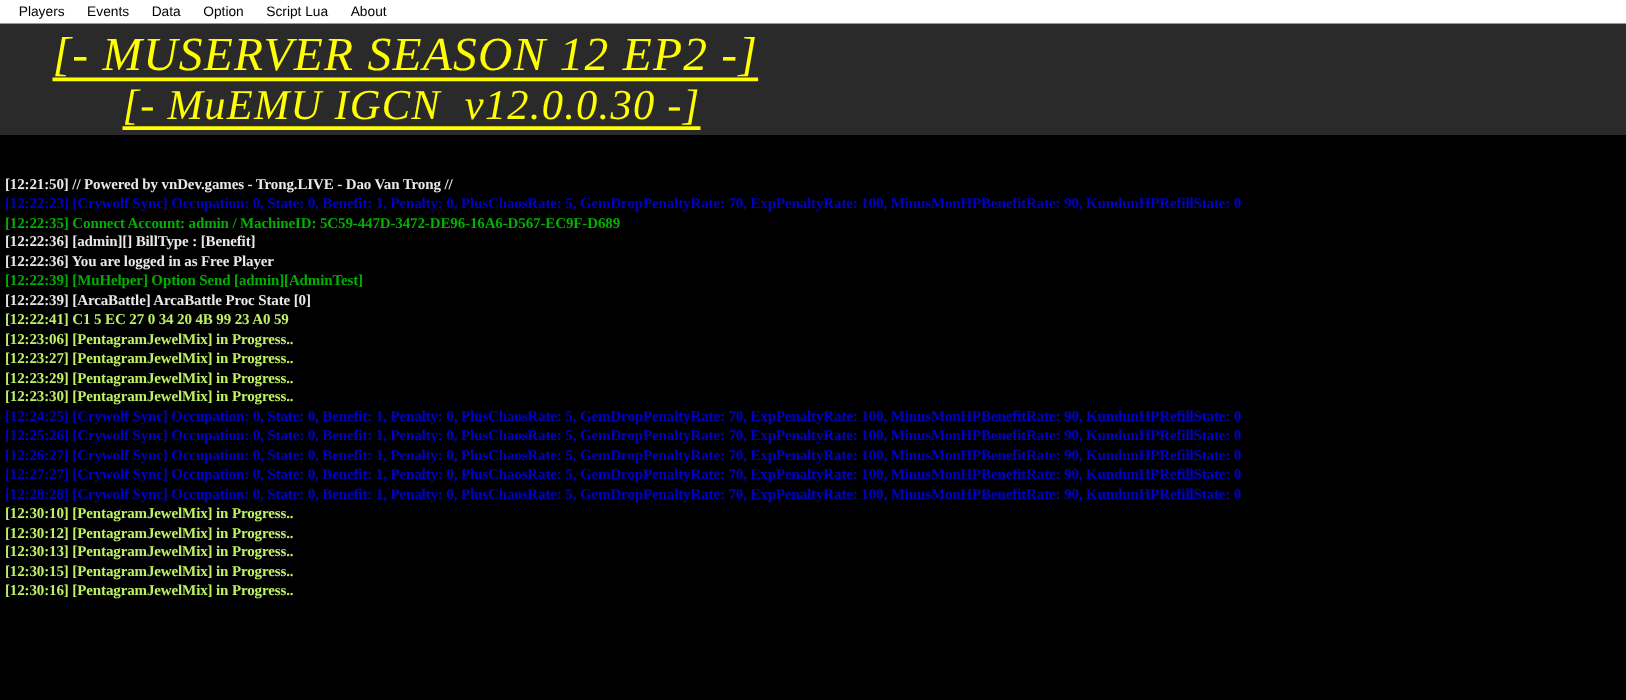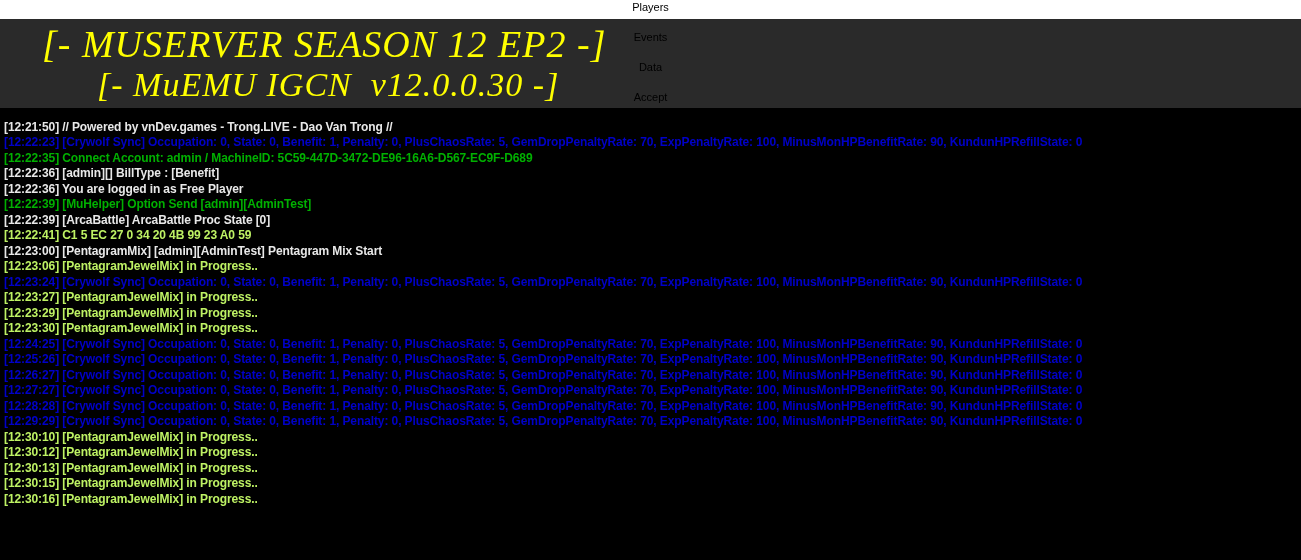--- a/index.html
+++ b/index.html
@@ -1,64 +1,61 @@
 <!DOCTYPE html>
 <html><head>
 <meta charset="utf-8">
 <style>
   html,body{margin:0;padding:0;width:1301px;height:560px;overflow:hidden;font-family:Arial,Helvetica,sans-serif;background:#000;}
-  .menubar{background:#fff;height:19px;display:flex;align-items:center;padding:0 6px;gap:16px;font-size:11px;color:#000;flex-direction:column;}
+  .menubar{background:#fff;height:19px;display:flex;align-items:center;padding:0 6px;gap:0;font-size:11px;color:#000;}
   .menubar span{padding:1px 9px 1px 9px;cursor:default;}
   .banner{background:#2a2a2a;padding:6px 0 2px 0;}
-  .banner-line{font-family:"Times New Roman",serif;font-style:italic;font-weight:normal;color:#ffff00;text-underline-offset:6px;white-space:pre;}
+  .banner-line{font-family:"Times New Roman",serif;font-style:italic;font-weight:normal;color:#ffff00;text-decoration:underline;text-underline-offset:6px;white-space:pre;}
   .bn1{font-size:38px;letter-spacing:1px;padding-left:42px;line-height:1.0;}
-  .bn2{font-size:34px;letter-spacing:1px;padding-left:78px;line-height:1.2;margin-top:2px;margin-left:19px;}
-  .console{background:#000;font-family:Liberation Sans, sans-serif;font-size:12px;font-weight:bold;line-height:15.5px;white-space:nowrap;padding:12px 4px;letter-spacing:-0.1px;}
+  .bn2{font-size:34px;letter-spacing:1px;padding-left:98px;line-height:1.2;margin-top:2px;}
+  .console{background:#000;font-family:Liberation Serif, serif;font-size:12px;font-weight:bold;line-height:15.5px;white-space:nowrap;padding:0 4px;letter-spacing:-0.1px;margin-top:32px;}
   .ln{display:block;}
   .c-white{color:#e8e8e8;}
   .c-green{color:#00b000;}
   .c-blue{color:#0000c8;}
   .c-red{color:#bef264;}
 </style>
 </head>
 <body>
 
 <div class="menubar">
   <span>Players</span>
   <span>Events</span>
   <span>Data</span>
-  <span>Accept</span>
+  <span>Option</span>
   <span>Script Lua</span>
   <span>About</span>
 </div>
 
 <div class="banner">
   <div class="banner-line bn1">[- MUSERVER SEASON 12 EP2 -]</div>
   <div class="banner-line bn2">[- MuEMU IGCN  v12.0.0.30 -]</div>
 </div>
 
 <div class="console" id="console">
     <span class="ln c-white">[12:21:50] // Powered by vnDev.games - Trong.LIVE - Dao Van Trong //</span>
     <span class="ln c-blue">[12:22:23] [Crywolf Sync] Occupation: 0, State: 0, Benefit: 1, Penalty: 0, PlusChaosRate: 5, GemDropPenaltyRate: 70, ExpPenaltyRate: 100, MinusMonHPBenefitRate: 90, KundunHPRefillState: 0</span>
     <span class="ln c-green">[12:22:35] Connect Account: admin / MachineID: 5C59-447D-3472-DE96-16A6-D567-EC9F-D689</span>
     <span class="ln c-white">[12:22:36] [admin][] BillType : [Benefit]</span>
     <span class="ln c-white">[12:22:36] You are logged in as Free Player</span>
     <span class="ln c-green">[12:22:39] [MuHelper] Option Send [admin][AdminTest]</span>
     <span class="ln c-white">[12:22:39] [ArcaBattle] ArcaBattle Proc State [0]</span>
     <span class="ln c-red">[12:22:41] C1 5 EC 27 0 34 20 4B 99 23 A0 59</span>
-    <span class="ln c-white">[12:23:00] [PentagramMix] [admin][AdminTest] Pentagram Mix Start</span>
     <span class="ln c-red">[12:23:06] [PentagramJewelMix] in Progress..</span>
-    <span class="ln c-blue">[12:23:24] [Crywolf Sync] Occupation: 0, State: 0, Benefit: 1, Penalty: 0, PlusChaosRate: 5, GemDropPenaltyRate: 70, ExpPenaltyRate: 100, MinusMonHPBenefitRate: 90, KundunHPRefillState: 0</span>
     <span class="ln c-red">[12:23:27] [PentagramJewelMix] in Progress..</span>
     <span class="ln c-red">[12:23:29] [PentagramJewelMix] in Progress..</span>
     <span class="ln c-red">[12:23:30] [PentagramJewelMix] in Progress..</span>
     <span class="ln c-blue">[12:24:25] [Crywolf Sync] Occupation: 0, State: 0, Benefit: 1, Penalty: 0, PlusChaosRate: 5, GemDropPenaltyRate: 70, ExpPenaltyRate: 100, MinusMonHPBenefitRate: 90, KundunHPRefillState: 0</span>
     <span class="ln c-blue">[12:25:26] [Crywolf Sync] Occupation: 0, State: 0, Benefit: 1, Penalty: 0, PlusChaosRate: 5, GemDropPenaltyRate: 70, ExpPenaltyRate: 100, MinusMonHPBenefitRate: 90, KundunHPRefillState: 0</span>
     <span class="ln c-blue">[12:26:27] [Crywolf Sync] Occupation: 0, State: 0, Benefit: 1, Penalty: 0, PlusChaosRate: 5, GemDropPenaltyRate: 70, ExpPenaltyRate: 100, MinusMonHPBenefitRate: 90, KundunHPRefillState: 0</span>
     <span class="ln c-blue">[12:27:27] [Crywolf Sync] Occupation: 0, State: 0, Benefit: 1, Penalty: 0, PlusChaosRate: 5, GemDropPenaltyRate: 70, ExpPenaltyRate: 100, MinusMonHPBenefitRate: 90, KundunHPRefillState: 0</span>
     <span class="ln c-blue">[12:28:28] [Crywolf Sync] Occupation: 0, State: 0, Benefit: 1, Penalty: 0, PlusChaosRate: 5, GemDropPenaltyRate: 70, ExpPenaltyRate: 100, MinusMonHPBenefitRate: 90, KundunHPRefillState: 0</span>
-    <span class="ln c-blue">[12:29:29] [Crywolf Sync] Occupation: 0, State: 0, Benefit: 1, Penalty: 0, PlusChaosRate: 5, GemDropPenaltyRate: 70, ExpPenaltyRate: 100, MinusMonHPBenefitRate: 90, KundunHPRefillState: 0</span>
     <span class="ln c-red">[12:30:10] [PentagramJewelMix] in Progress..</span>
     <span class="ln c-red">[12:30:12] [PentagramJewelMix] in Progress..</span>
     <span class="ln c-red">[12:30:13] [PentagramJewelMix] in Progress..</span>
     <span class="ln c-red">[12:30:15] [PentagramJewelMix] in Progress..</span>
     <span class="ln c-red">[12:30:16] [PentagramJewelMix] in Progress..</span>
   </div>
 
 </body></html>

